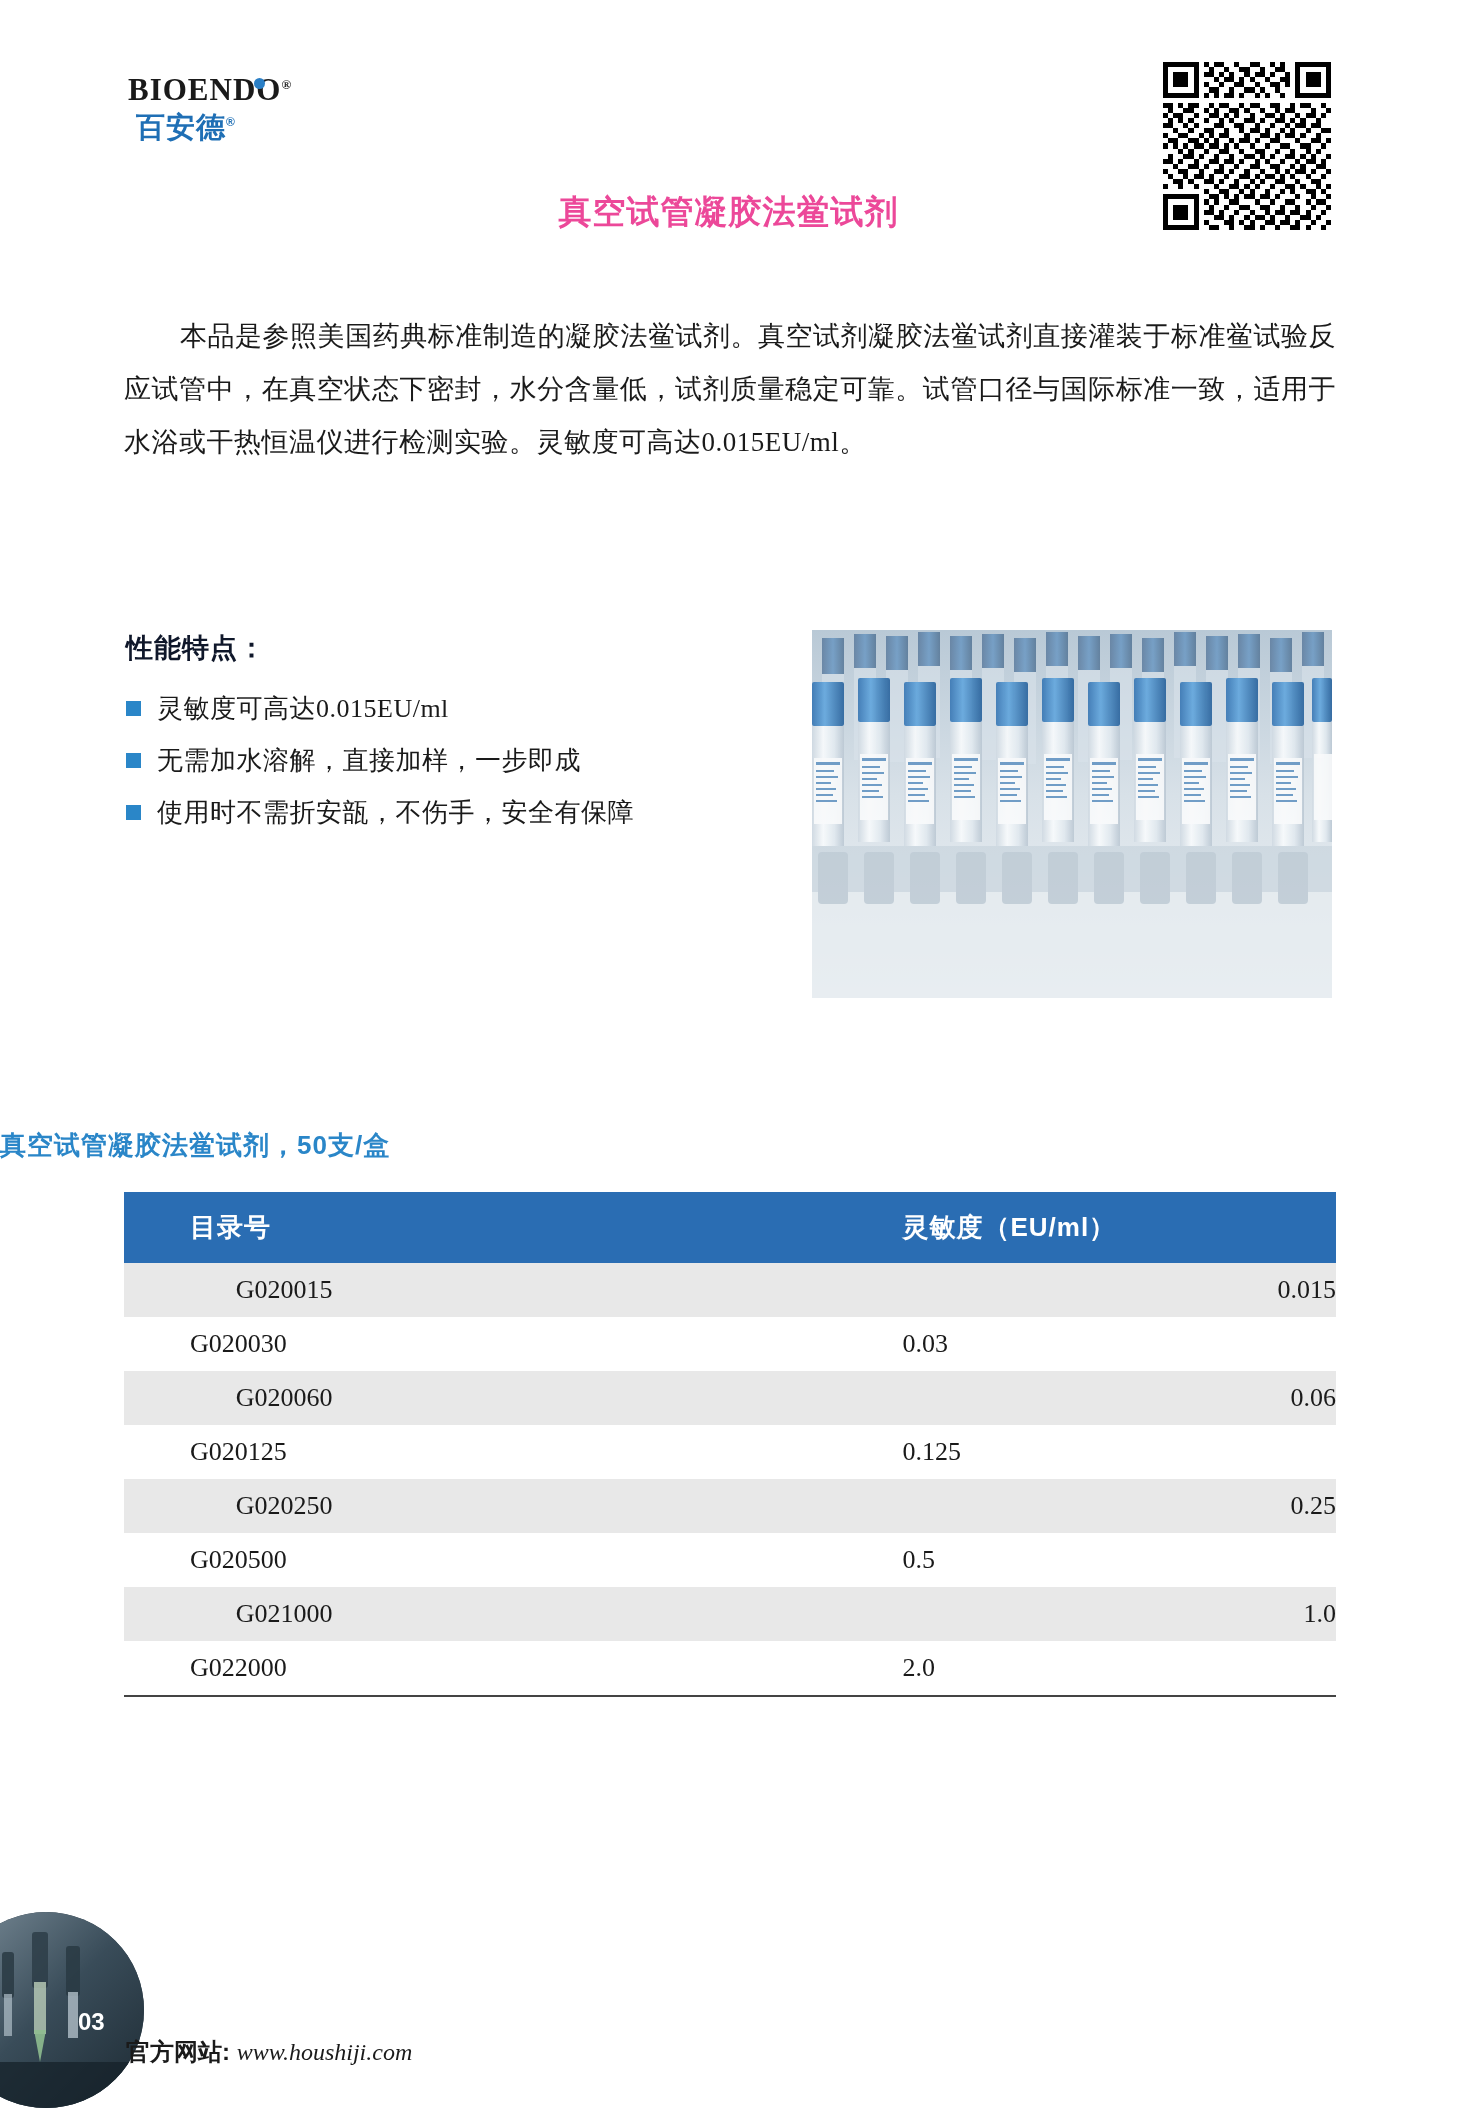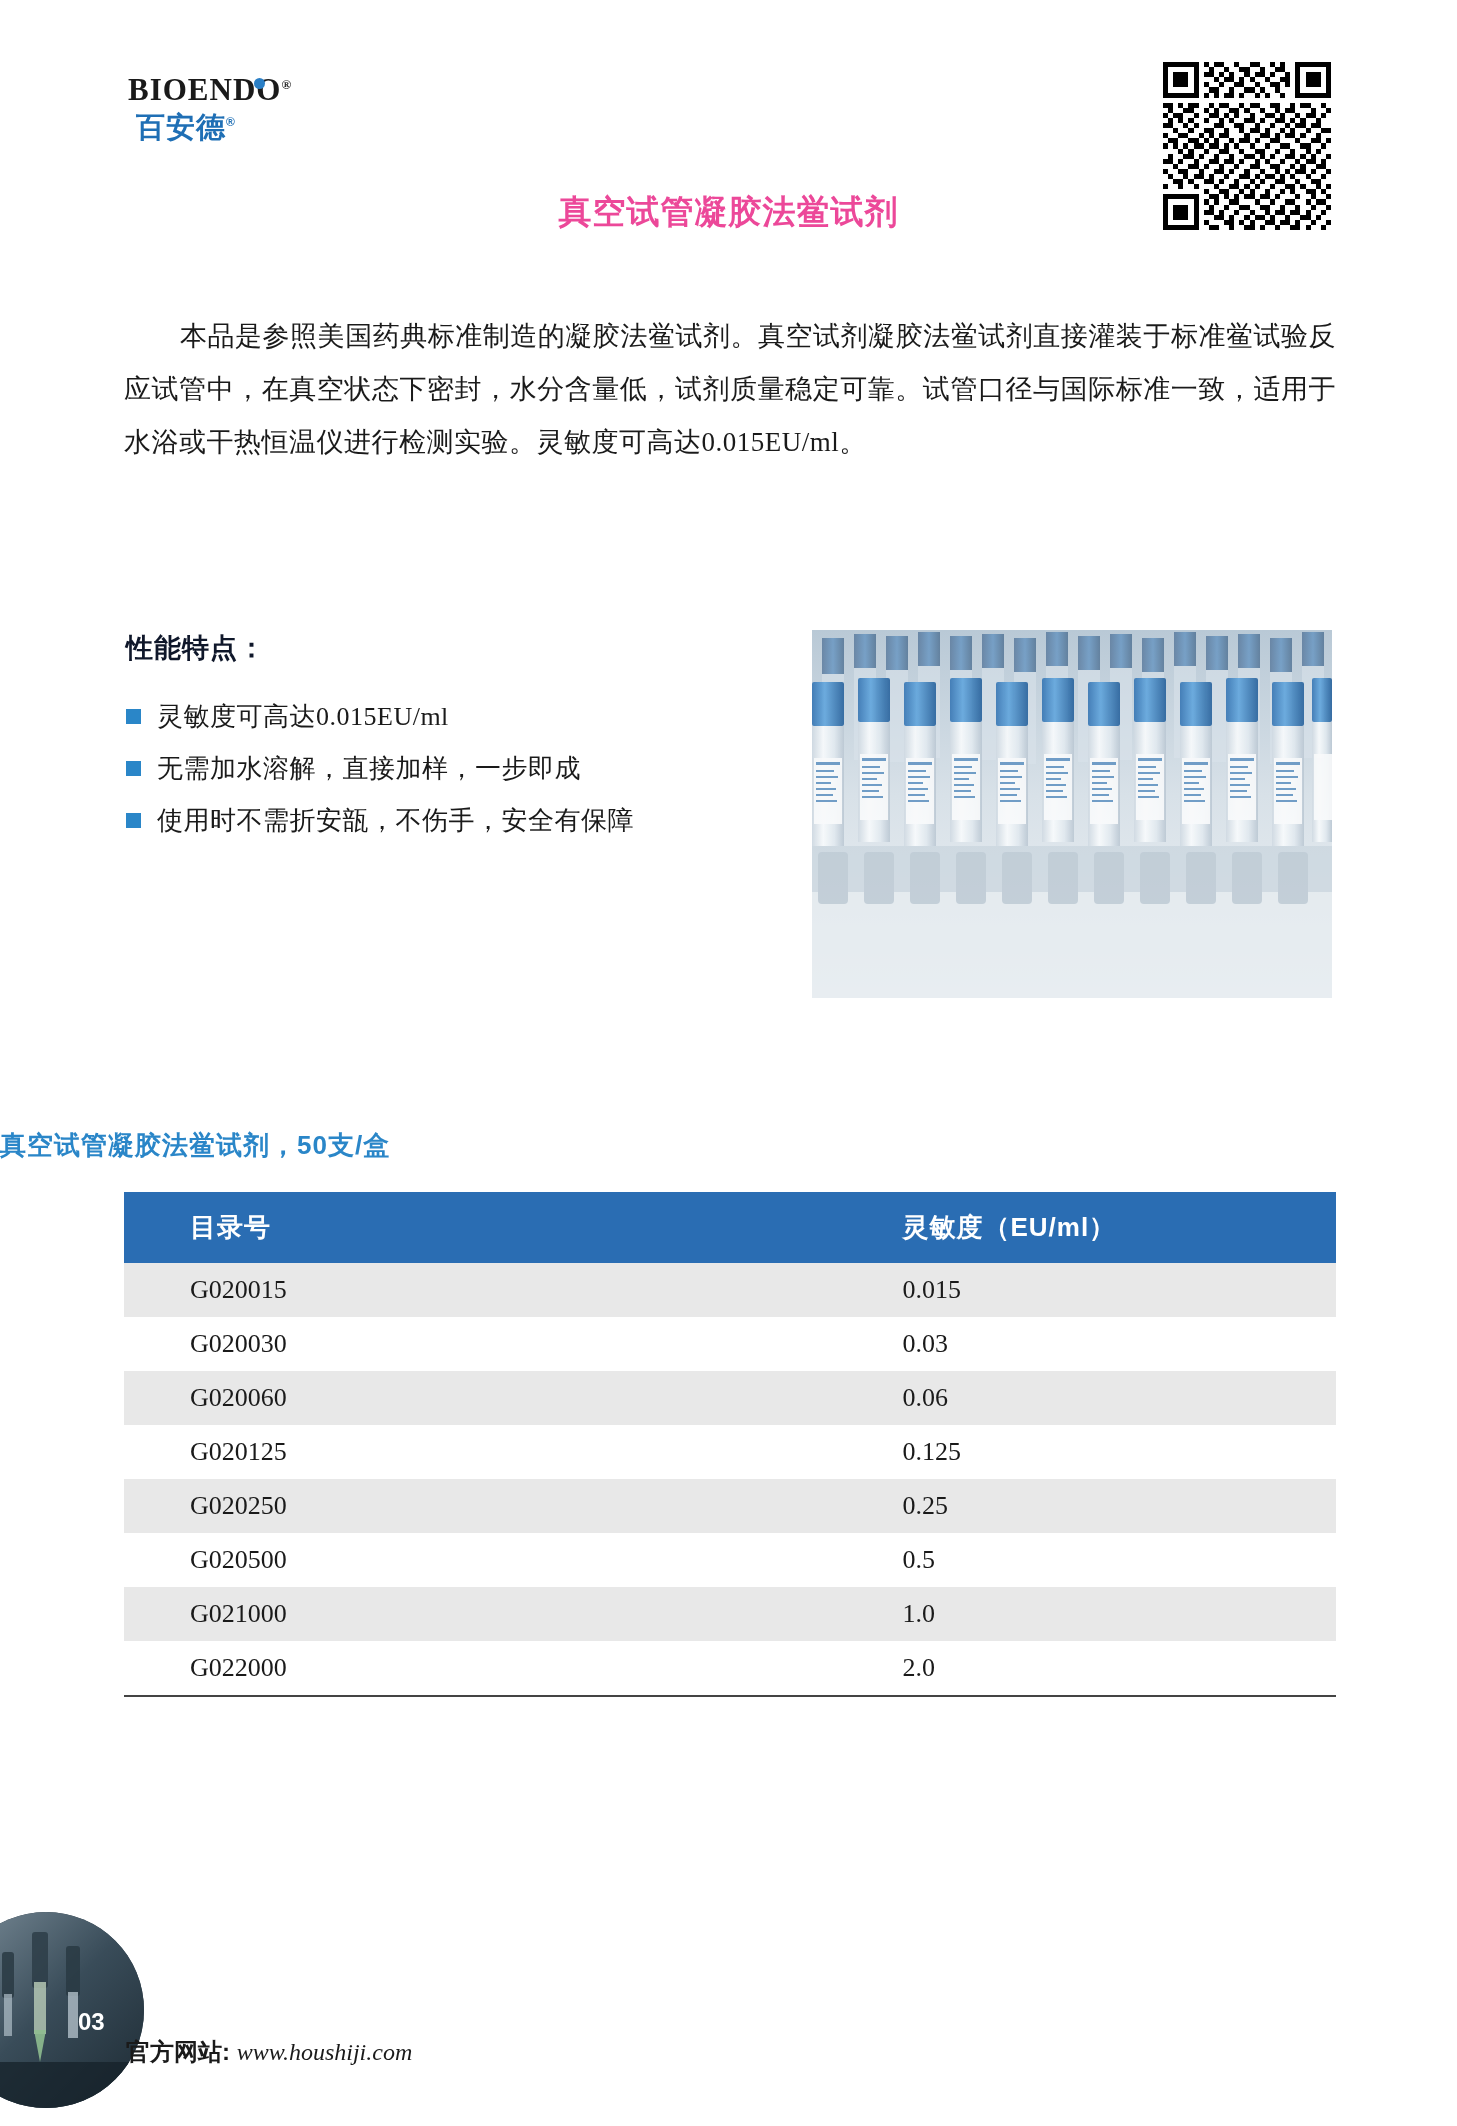--- a/index.html
+++ b/index.html
@@ -121,21 +121,20 @@
     font-weight: bold;
     font-size: 27px;
     color: #0f172a;
     letter-spacing: 1px;
   }
   .feature-list {
     position: absolute;
     left: 126px;
     top: 690px;
     width: 680px;
-    margin-top: 8px;
   }
   .feature-item {
     display: flex;
     align-items: flex-start;
     margin-bottom: 14px;
   }
   .feature-bullet {
     width: 15px; height: 15px;
     background: #2a86c8;
     margin-top: 11px;
@@ -192,21 +191,21 @@
     padding: 18px 0 18px 66px;
     letter-spacing: 1px;
   }
   table.data th.col2 { padding-left: 570px; }
   table.data td {
     padding: 12px 0 12px 66px;
     font-family: "Liberation Serif", serif;
     font-size: 26px;
   }
   table.data td.col2 { padding-left: 570px; }
-  table.data tr.odd td { background: #e8e8e8; }
+  table.data tr.odd td { background: #e8e8e8; text-align: right; }
   table.data tr.even td { background: #ffffff; }
   table.data tr.last td { border-bottom: 2px solid #444444; }
 
   
   .footer-circle {
     position: absolute;
     left: -52px;
     bottom: 18px;
     width: 196px;
     height: 196px;

